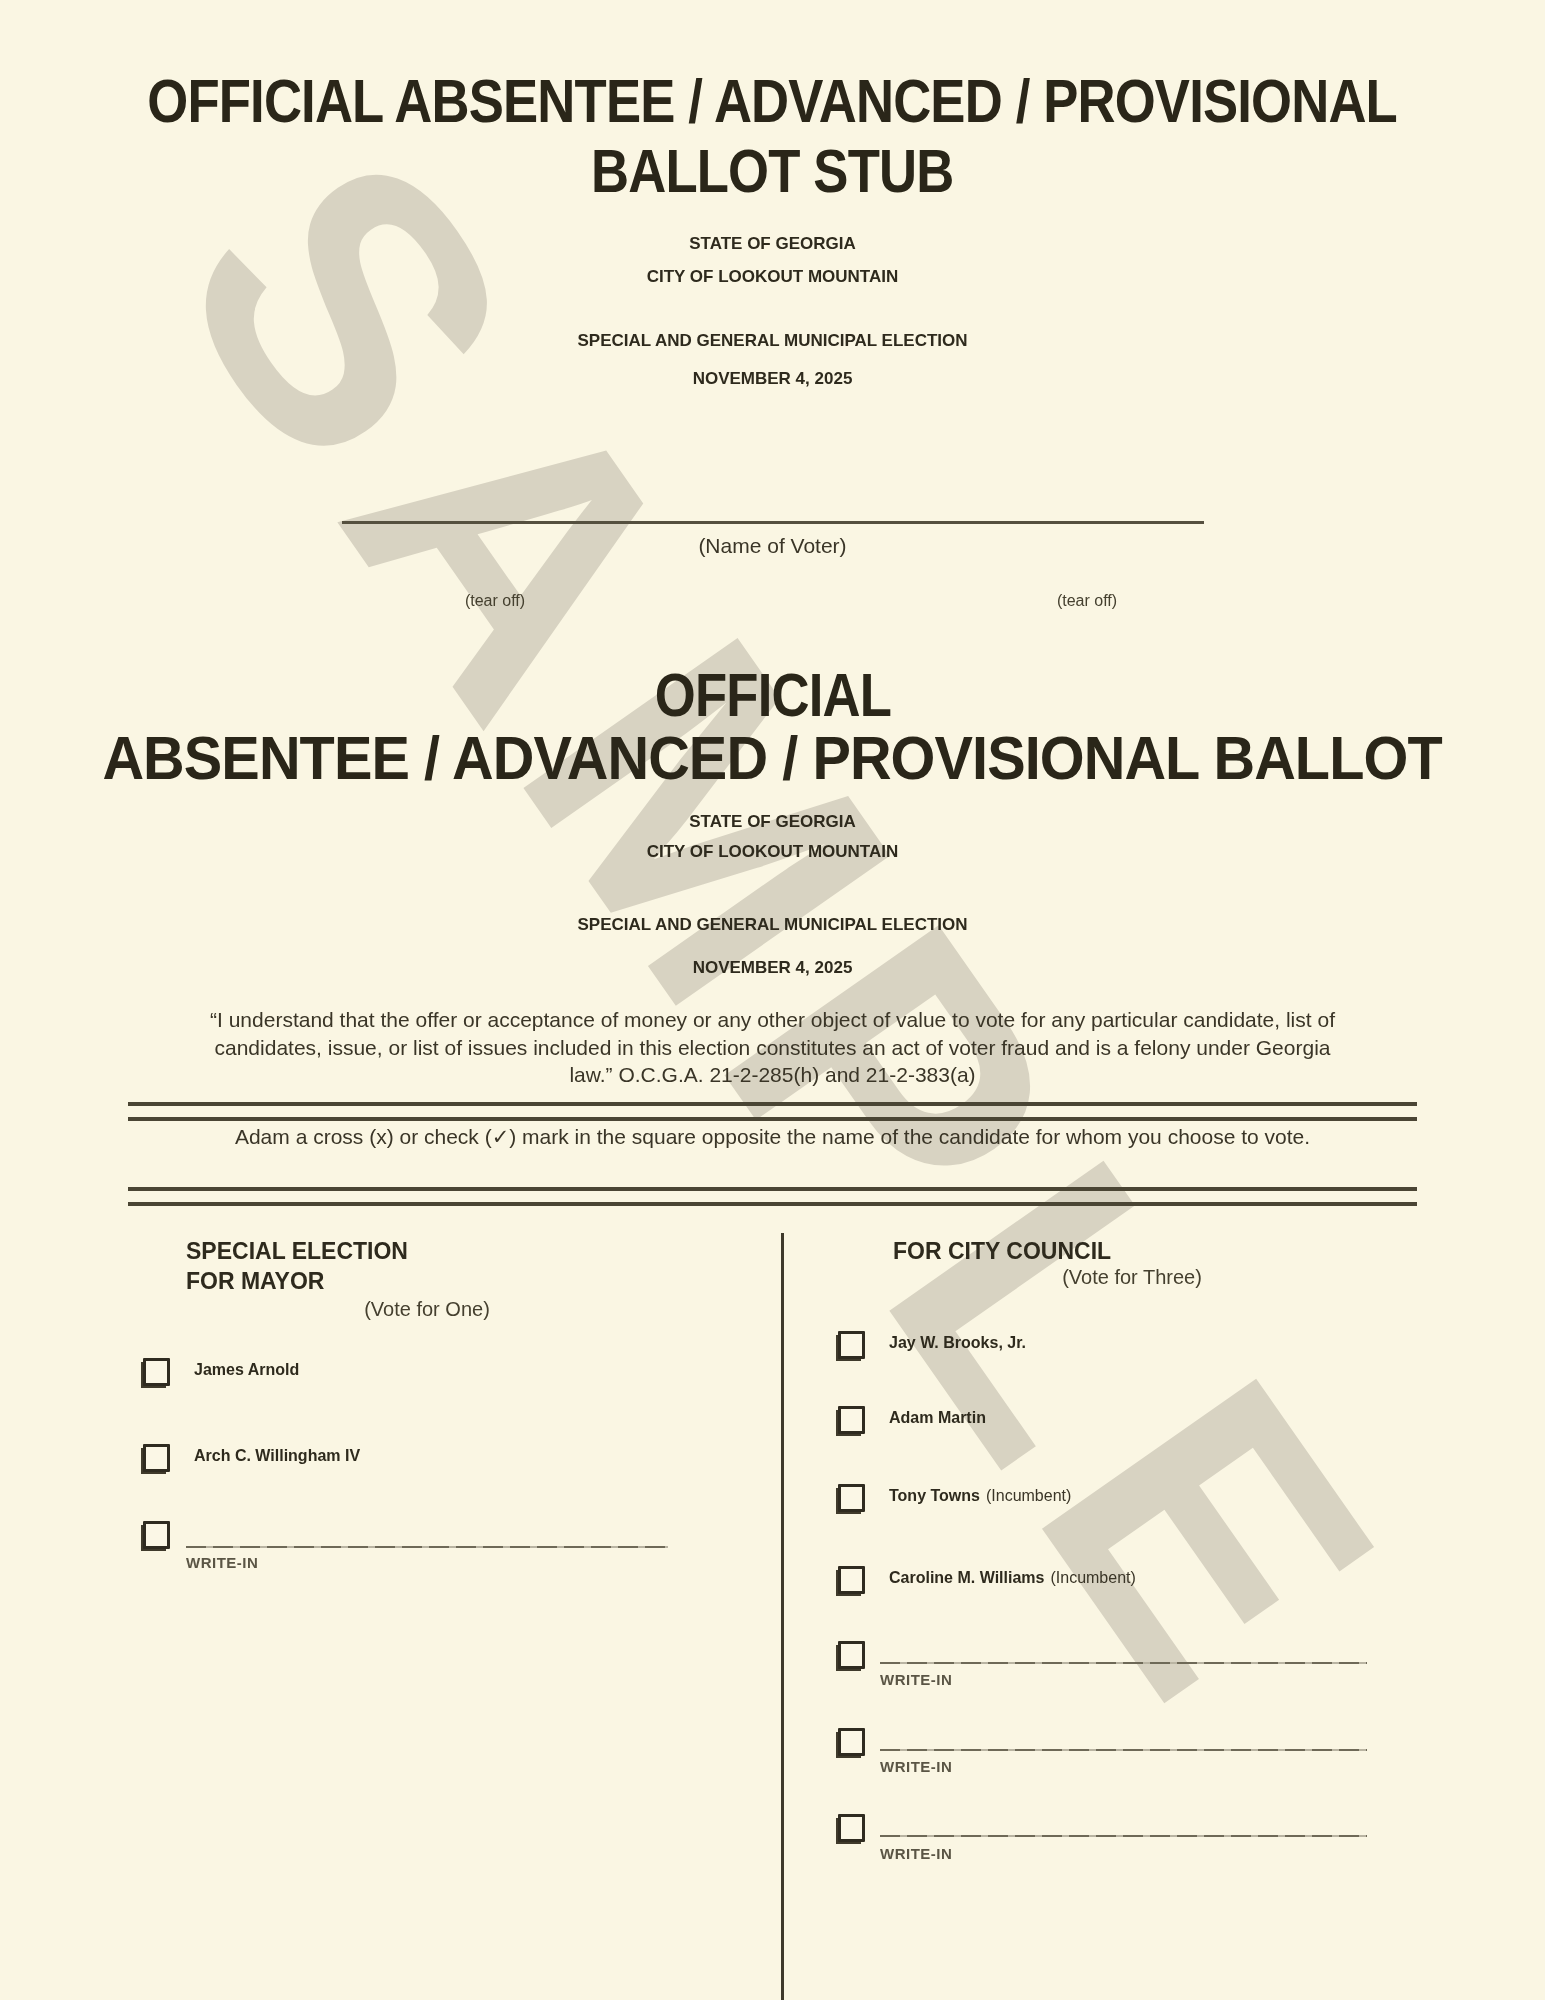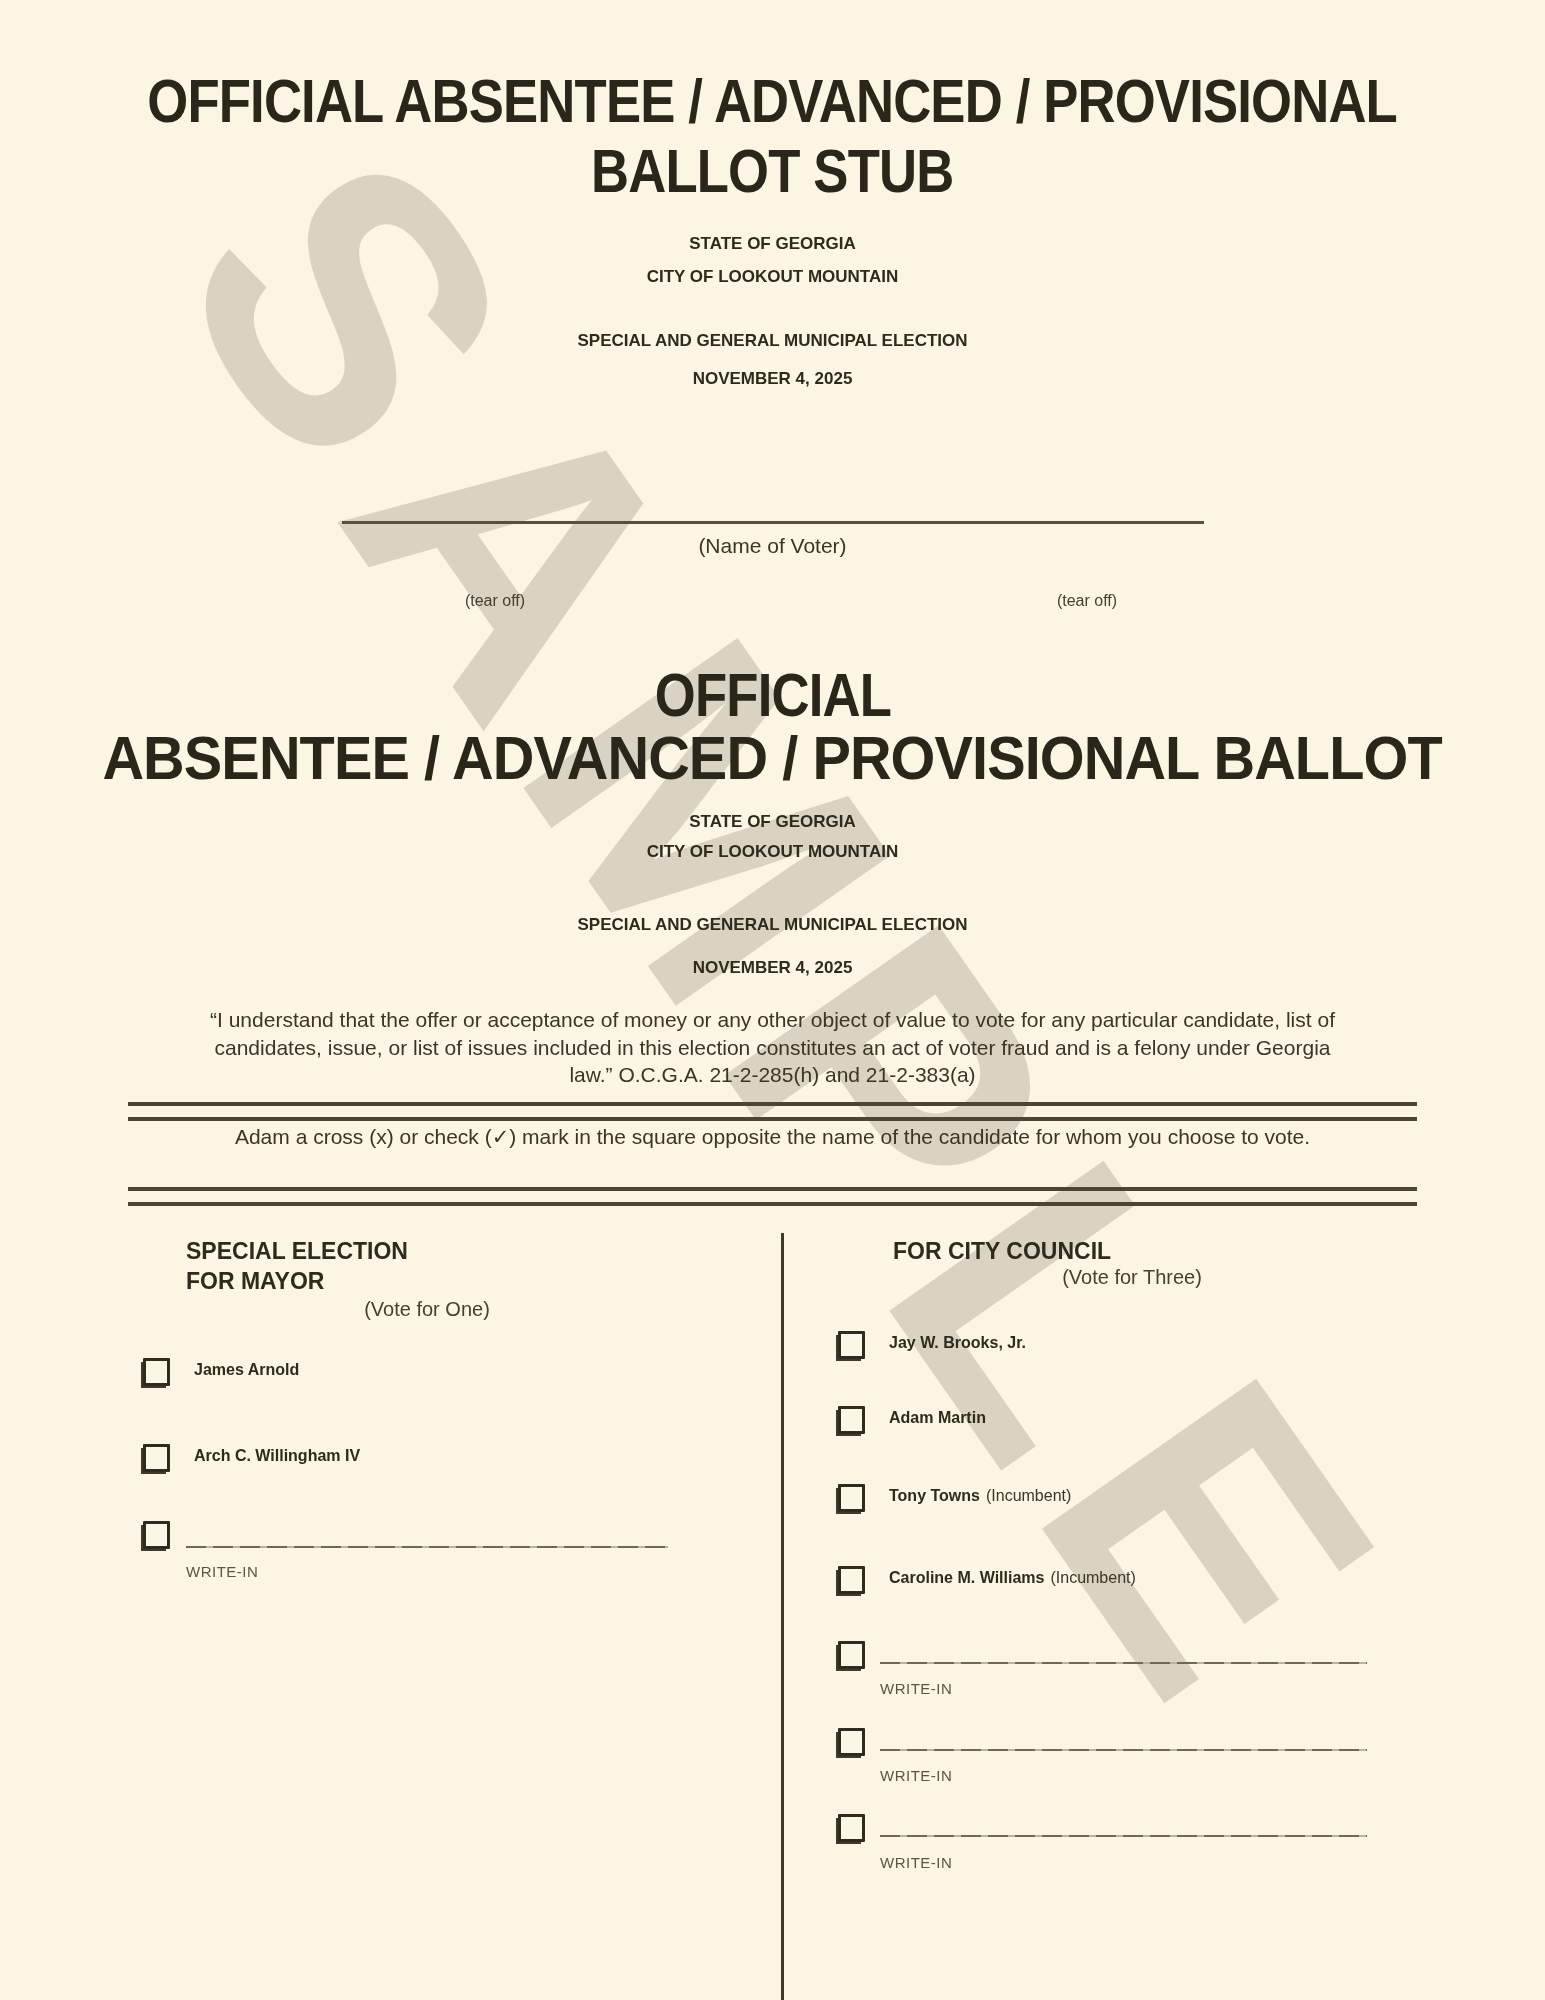--- a/index.html
+++ b/index.html
@@ -46,21 +46,21 @@
   .race-head { font-size:23px; font-weight:bold; color:#2e2a1d; line-height:30px; }
   .vote-for { font-size:20px; color:#45402f; text-align:center; }
   .cand-row { display:flex; align-items:flex-start; gap:24px; }
   .checkbox {
     width:21px; height:22px; margin-top:1px;
     background:#FBF7E6; border:3px solid #2f2b20; border-radius:1px;
     box-shadow:-3px 3px 0 -1px #3f3a2b;
   }
   .cand-name { font-size:16px; font-weight:bold; color:#2e2a1d; line-height:26px; white-space:nowrap; }
   .cand-suffix { font-weight:normal; color:#3a3527; margin-left:6px; }
-  .writein-label { font-size:15px; font-weight:normal; letter-spacing:0.5px; color:#5a5545;margin-top:9px; }
+  .writein-label { font-size:15px; font-weight:bold; letter-spacing:0.5px; color:#5a5545; }
   .small-note { font-size:16px; color:#45402f; }
 </style>
 </head>
 <body>
 
 <div id="page">
 
   <div class="watermark">SAMPLE</div>
 
   <div class="content">

